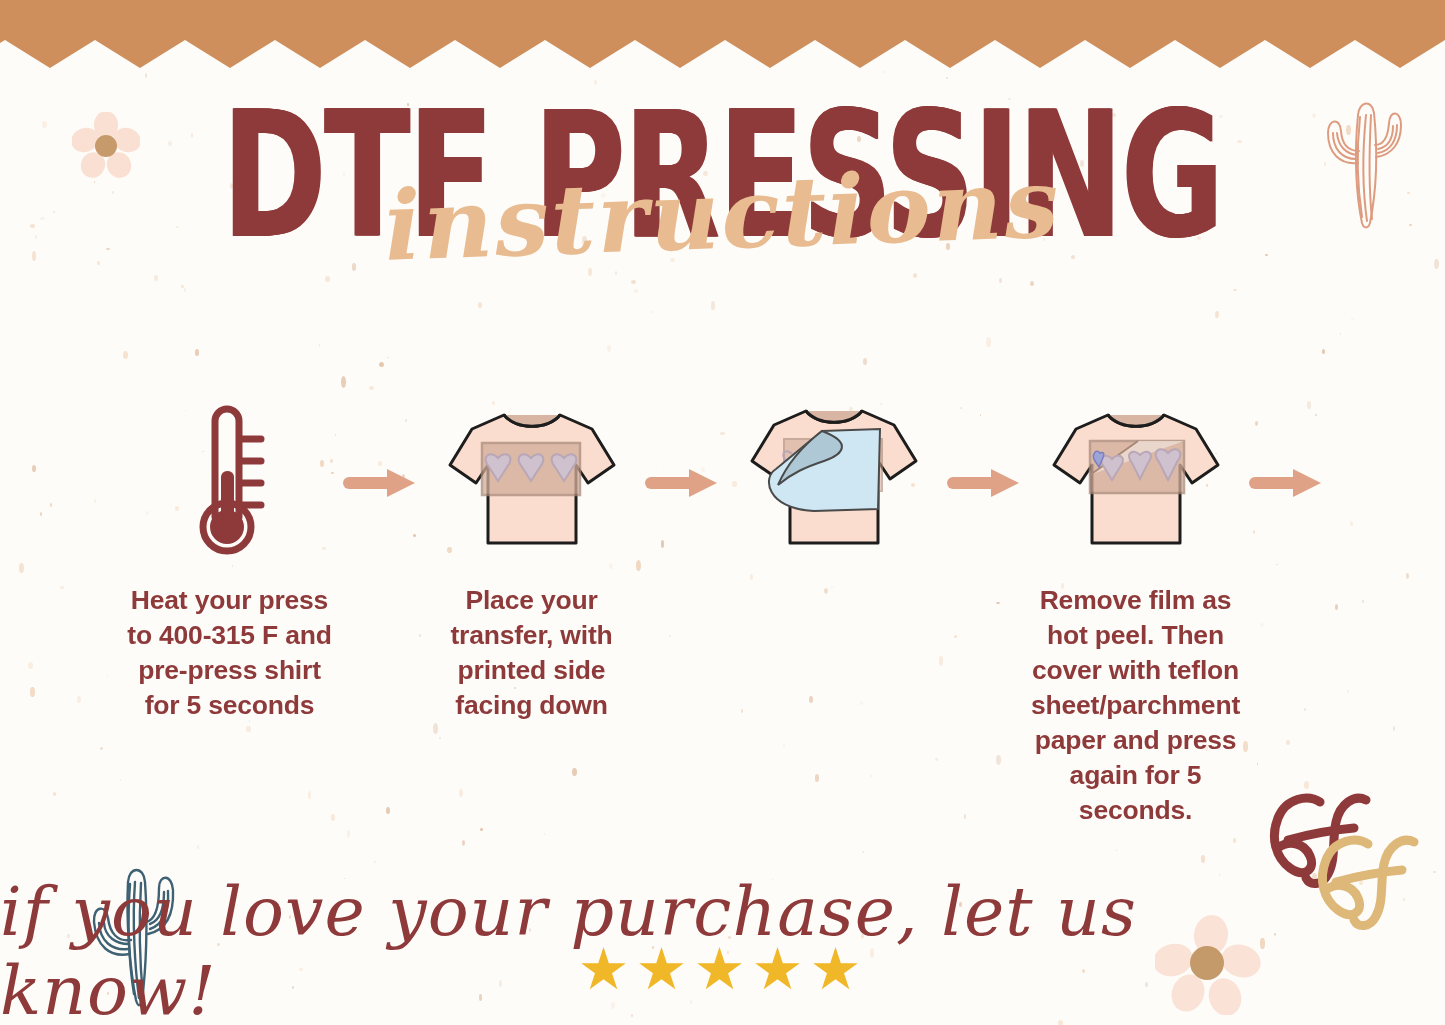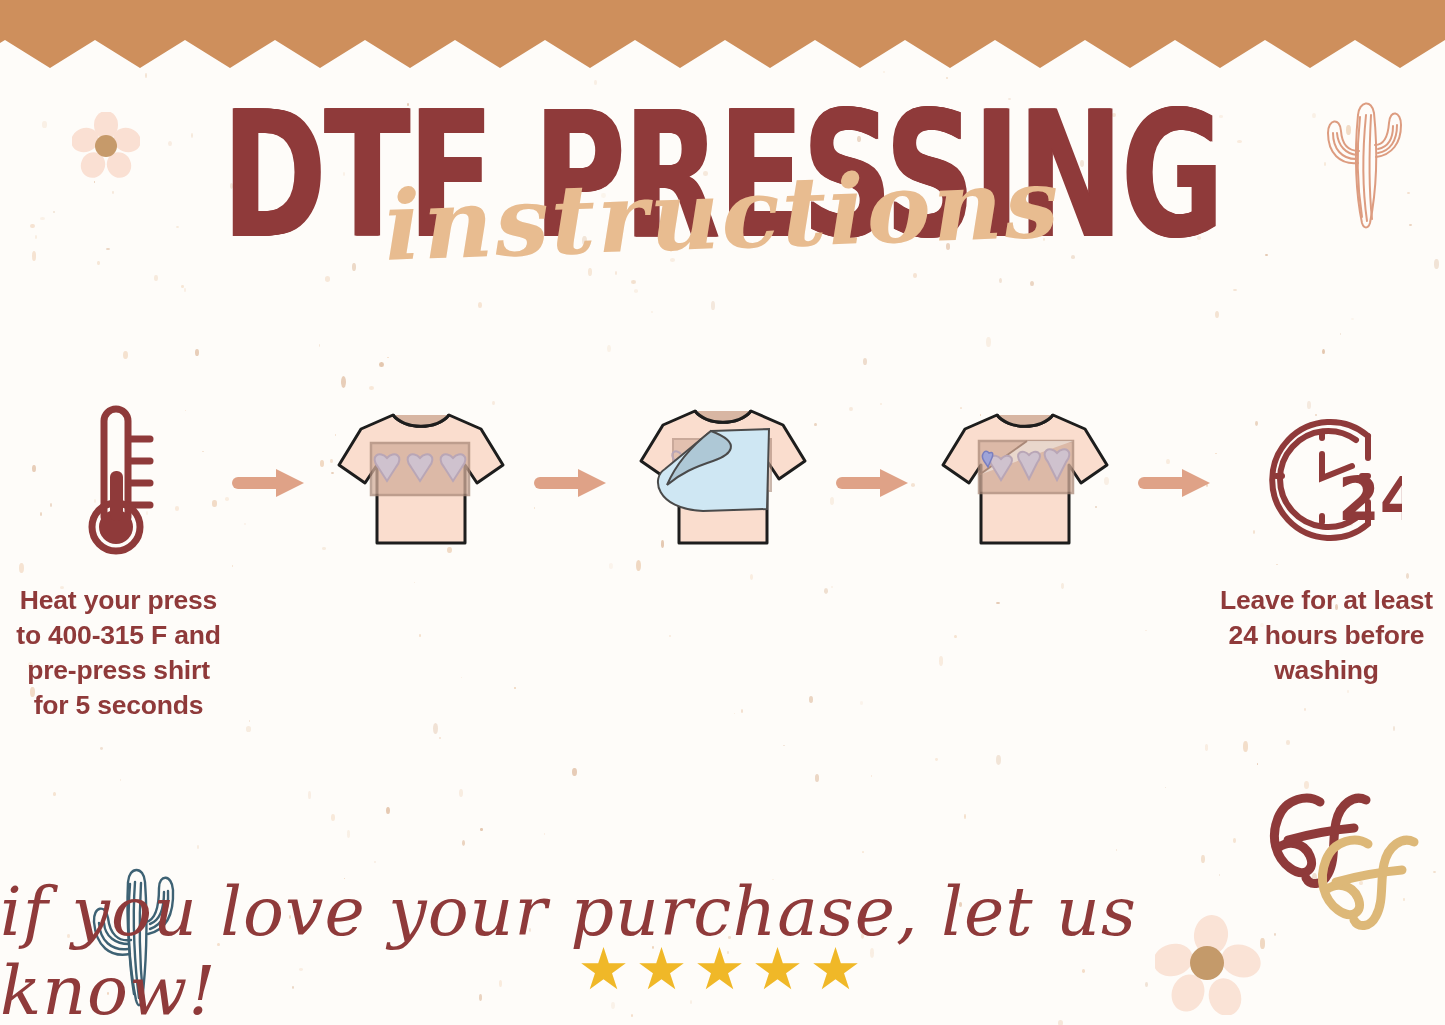--- a/index.html
+++ b/index.html
@@ -382,20 +382,21 @@
                  a32 22 0 0 1 -56 0 Z" fill="#FADDCE" stroke="#1d1d1d" stroke-width="3" stroke-linejoin="round"></path>
         <path d="M62 12 a32 22 0 0 0 56 0" fill="#D8B6A3" stroke="#1d1d1d" stroke-width="3"></path>
         <rect x="40" y="40" width="98" height="52" fill="#D3AE9B" opacity=".75" stroke="#A98878" stroke-width="2.5"></rect>
         <g fill="#CFC2CE" stroke="#B9A6B6" stroke-width="2">
           <path d="M56 55 c-7-8 -18-2 -9 9 l9 14 l9-14 c9-11 -2-17 -9-9 Z"></path>
           <path d="M89 55 c-7-8 -18-2 -9 9 l9 14 l9-14 c9-11 -2-17 -9-9 Z"></path>
           <path d="M122 55 c-7-8 -18-2 -9 9 l9 14 l9-14 c9-11 -2-17 -9-9 Z"></path>
         </g>
       </svg>
     </div>
+    <div class="step-text">Place your transfer, with printed side facing down</div>
   </div>
 
   <div class="arrow-cell">
     <svg width="76" height="34" viewBox="0 0 76 34">
       <rect x="0" y="11" width="52" height="12" rx="6" fill="#DFA287"></rect>
       <path d="M44 3 L72 17 L44 31 Z" fill="#DFA287"></path>
     </svg>
   </div>
 
   <div class="step">
@@ -430,47 +431,30 @@
         <path d="M44 72 L92 38 L138 38" fill="#EBDCD2" opacity=".85" stroke="none"></path>
         <path d="M44 72 L92 38" stroke="#A98878" stroke-width="2" fill="none"></path>
         <g fill="#CFC2CE" stroke="#B9A6B6" stroke-width="2">
           <path d="M66 56 c-6-7 -16-2 -8 8 l8 13 l8-13 c8-10 -2-15 -8-8 Z"></path>
           <path d="M94 52 c-6-7 -16-2 -8 8 l8 16 l8-16 c8-10 -2-15 -8-8 Z"></path>
           <path d="M122 50 c-7-8 -18-2 -9 9 l9 18 l9-18 c9-11 -2-17 -9-9 Z"></path>
         </g>
         <path d="M54 50 c-4-5 -9 2 -5 8 l4 6 l3-7 c3-6 2-9 -2-7 Z" fill="#9FA4D8" stroke="#7a7fbf" stroke-width="1.5"></path>
       </svg>
     </div>
+    <div class="step-text">Remove film as hot peel. Then cover with teflon sheet/parchment paper and press again for 5 seconds.</div>
   </div>
 
   <div class="arrow-cell">
     <svg width="76" height="34" viewBox="0 0 76 34">
       <rect x="0" y="11" width="52" height="12" rx="6" fill="#DFA287"></rect>
       <path d="M44 3 L72 17 L44 31 Z" fill="#DFA287"></path>
     </svg>
   </div>
 
-  <div class="step">
-    <div class="step-icon">
-      <svg width="150" height="150" viewBox="0 0 150 150">
-        <g stroke="#8F3A3A" fill="none" stroke-width="6" stroke-linecap="round">
-          <path d="M116 32 A58 58 0 1 0 116 120 L116 98"></path>
-          <path d="M116 32 L116 54"></path>
-          <path d="M104 36 A48 48 0 1 0 104 114"></path>
-          <line x1="70" y1="28" x2="70" y2="34"></line>
-          <line x1="24" y1="72" x2="30" y2="72"></line>
-          <line x1="70" y1="112" x2="70" y2="118"></line>
-          <line x1="110" y1="72" x2="116" y2="72"></line>
-          <path d="M70 50 L70 74 L100 62"></path>
-        </g>
-        <text x="86" y="116" font-family="DejaVu Sans, sans-serif" font-size="60" font-weight="bold" fill="#8F3A3A">24</text>
-      </svg>
-    </div>
-    <div class="step-text">Leave for at least 24 hours before washing</div>
-  </div>
 </div>
 
 <div class="tagline">if you love your purchase, let us know!</div>
 <div class="stars">★★★★★</div>
 
 <div class="deco flower-tl">
   <svg width="68" height="68" viewBox="0 0 68 68">
     <g fill="#FAE0D3">
       <ellipse cx="34" cy="13" rx="12" ry="14"></ellipse>
       <ellipse cx="55" cy="28" rx="14" ry="12" transform="rotate(20 55 28)"></ellipse>

